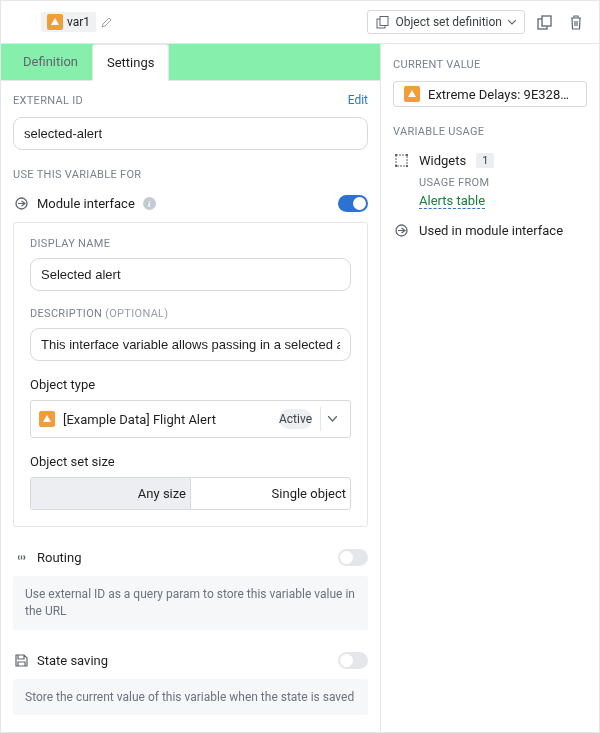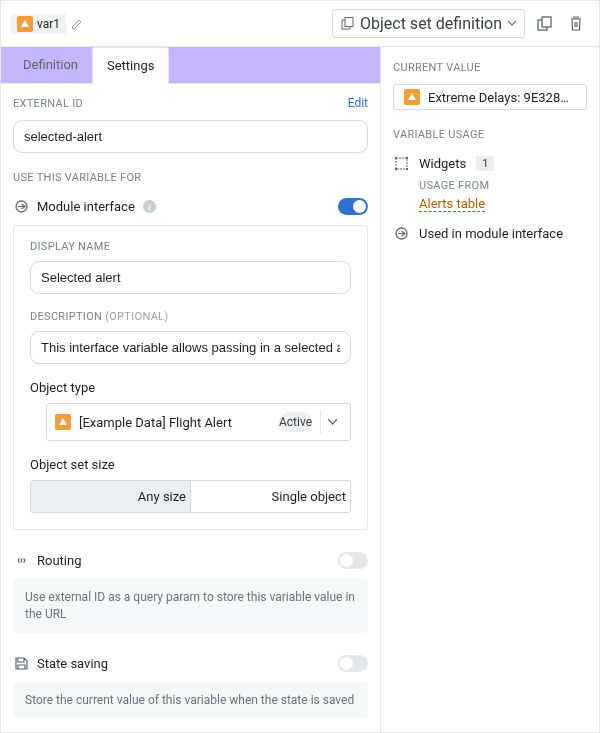--- a/index.html
+++ b/index.html
@@ -22,20 +22,21 @@
   display: flex;
   align-items: center;
   justify-content: space-between;
   padding: 8px 10px;
   border-bottom: 1px solid #e4e6ea;
 }
 .topbar-left {
   display: flex;
   align-items: center;
   gap: 4px;
+  margin-left: 30px;
 }
 .alert-icon {
   width: 16px;
   height: 16px;
   background: #f29d38;
   border-radius: 2px;
   display: inline-flex;
   align-items: center;
   justify-content: center;
   color: #fff;
@@ -66,21 +67,21 @@
   gap: 6px;
 }
 .obj-set-btn {
   display: flex;
   align-items: center;
   gap: 6px;
   border: 1px solid #d6d9dd;
   background: #fff;
   padding: 4px 8px;
   border-radius: 3px;
-  font-size: 16px;
+  font-size: 12px;
   color: #3b3f44;
   cursor: pointer;
 }
 .icon-btn {
   width: 26px;
   height: 26px;
   display: inline-flex;
   align-items: center;
   justify-content: center;
   color: #5f6670;
@@ -95,21 +96,21 @@
 .left {
   width: 380px;
   border-right: 1px solid #e4e6ea;
   display: flex;
   flex-direction: column;
   overflow-y: auto;
 }
 .tabs {
   display: flex;
   border-bottom: 1px solid #e4e6ea;
-  background: #c4b5fd;
+  background: #86efac;
   padding-left: 8px;
 }
 .tab {
   padding: 10px 14px;
   font-size: 13px;
   color: #5f6670;
   cursor: pointer;
 }
 .tab.active {
   background: #fff;
@@ -223,21 +224,20 @@
   margin-bottom: 8px;
 }
 .optional { color: #9aa0a8; }
 .obj-type-row {
   display: flex;
   align-items: center;
   border: 1px solid #d6d9dd;
   border-radius: 3px;
   padding: 6px 6px 6px 8px;
   gap: 8px;
-  margin-left: 16px;
 }
 .obj-type-row .name { flex: 1; font-size: 13px; }
 .status-chip {
   background: #edeef1;
   padding: 3px 0;
   border-radius: 10px;
   font-size: 12px;
   color: #3b3f44;
 }
 .chevron-down {
@@ -317,21 +317,21 @@
   border-radius: 2px;
   font-size: 11px;
   color: #3b3f44;
 }
 .sub-usage {
   margin-left: 26px;
   margin-bottom: 10px;
 }
 .sub-usage .small-label { margin-bottom: 4px; display: block; }
 .link-dashed {
-  color: #a16207;
+  color: #15803d;
   border-bottom: 1px dashed #2d72d2;
   font-size: 13px;
   cursor: pointer;
 }
 svg { display: block; }
 </style>
 </head>
 <body>
 
 <div class="app">

